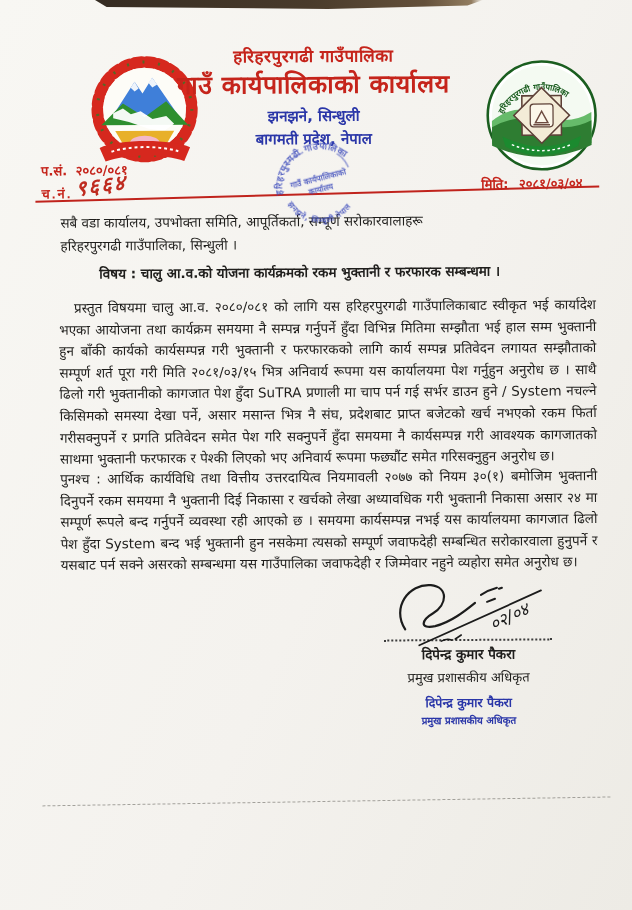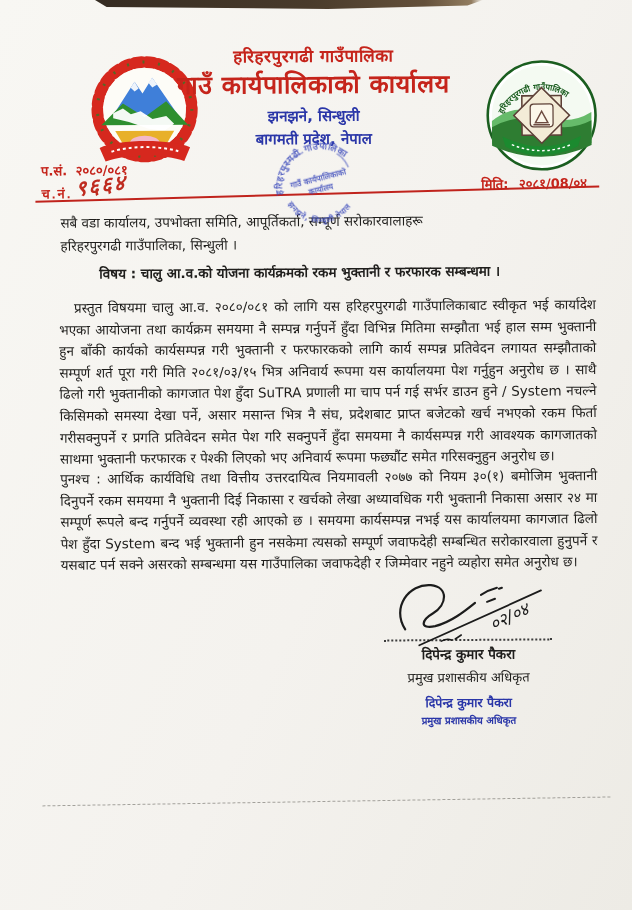--- a/index.html
+++ b/index.html
@@ -136,21 +136,21 @@
 
     <div class="ref-row">
       <div class="red-txt ref-no">
         <span>प.सं.</span>
         <span style="margin-left:4px;">२०८०/०८१</span>
       </div>
       <div class="red-txt disp-lbl">च.नं.</div>
       <div class="disp-val">९६६४</div>
       <div class="red-txt date-group">
         <span>मिति:</span>
-        <span style="margin-left:6px;">२०८१/08/०४</span>
+        <span style="margin-left:6px;">२०८१/०३/०४</span>
       </div>
       <div class="red-rule"></div>
     </div>
 
     <div class="recipient">
       <div>सबै वडा कार्यालय, उपभोक्ता समिति, आपूर्तिकर्ता, सम्पूर्ण सरोकारवालाहरू</div>
       <div>हरिहरपुरगढी गाउँपालिका, सिन्धुली ।</div>
     </div>
 
     <div class="subject">विषय : चालु आ.व.को योजना कार्यक्रमको रकम भुक्तानी र फरफारक सम्बन्धमा ।</div>

